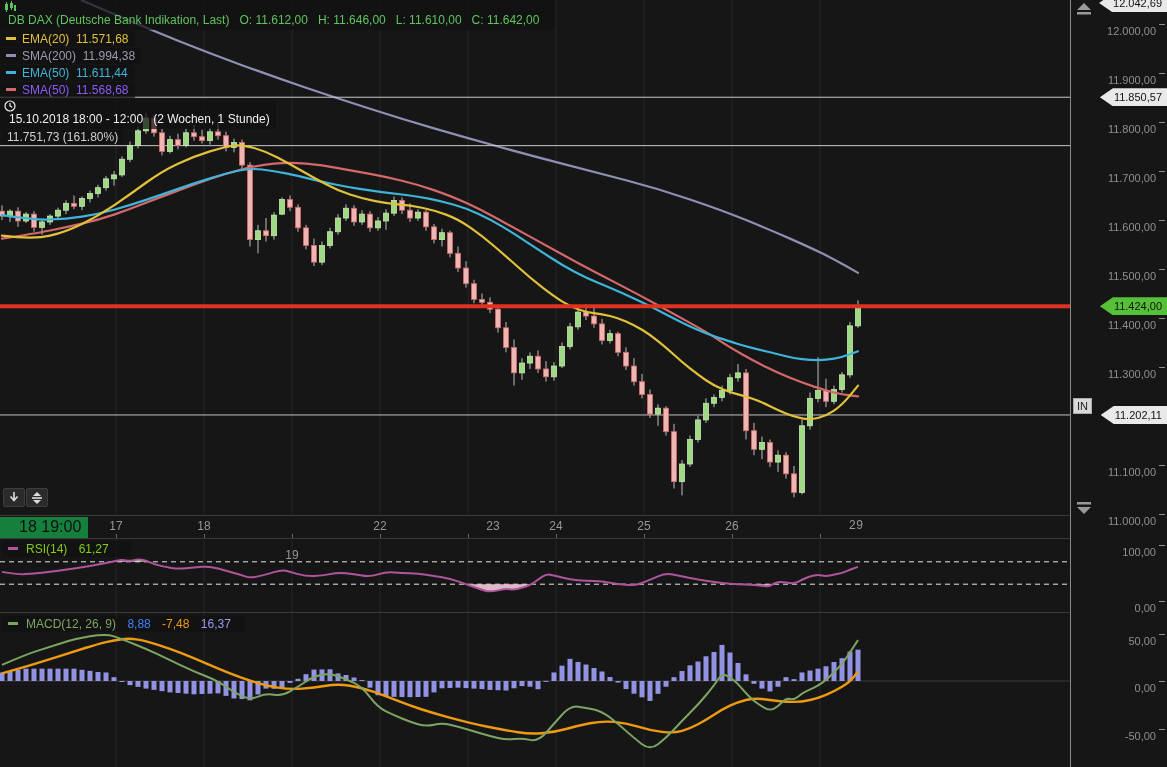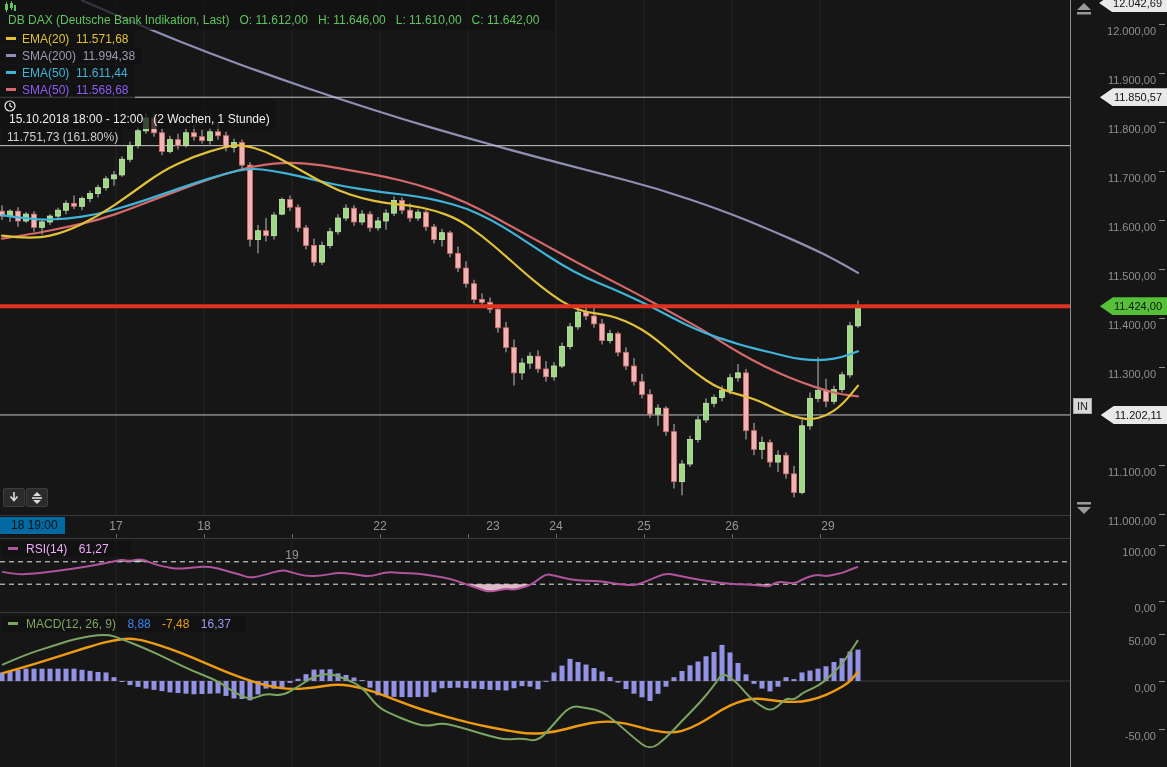--- a/index.html
+++ b/index.html
@@ -12,21 +12,21 @@
   #macdPlot{top:613px;width:1070px;height:154px;}
   #axisCol{position:absolute;top:0;left:1070px;width:97px;height:767px;border-left:1px solid #8a8a8a;background:#161616;overflow:hidden;}
   svg{display:block;}
   .tick{position:absolute;right:12px;color:#8f8f8f;font-size:11px;white-space:nowrap;margin-top:8px;}
   .tickdash{position:absolute;right:3px;width:6px;height:1px;background:#8f8f8f;margin-top:6px;}
   .chip{position:absolute;right:0;height:18px;line-height:18px;font-size:11px;color:#111;
     padding:0 6px 0 14px;clip-path:polygon(0 50%,13px 0,100% 0,100% 100%,13px 100%);}
   .badge{position:absolute;font-size:11px;color:#222;background:#d9d9d9;padding:0 3px;height:14px;line-height:14px;border:1px solid #aaa;}
   .daylbl{position:absolute;top:3px;color:#979797;font-size:12px;transform:translateX(-50%);}
   .dayticksq{position:absolute;bottom:0;width:1px;height:4px;background:#6a6a6a;}
-  .xchip{position:absolute;left:0;top:1px;background:#0369a1;color:#111;font-size:12px;padding:1px 7px 2px 11px;}
+  .xchip{position:absolute;left:0;top:1px;background:#15803d;color:#111;font-size:16px;padding:1px 7px 2px 19px;}
   .hdr{position:absolute;top:0;left:0;z-index:5;}
   .hdr-row{display:table;margin:0 0 1px 0;background:rgba(16,16,16,0.72);padding:1px 6px 1px 4px;font-size:12px;white-space:nowrap;}
   .dash{display:inline-block;width:10px;height:3px;margin:0 6px 2px 2px;vertical-align:middle;}
   .inst{color:#5fc45f;}
   .ohlc{color:#5fc45f;margin-left:10px;}
   .ohlc span{margin-right:10px;}
   .timrow{color:#efefef;}
   .lvl-inline{position:absolute;left:3px;color:#cfcfcf;font-size:12px;background:rgba(16,16,16,0.55);padding:0 4px;z-index:4;}
   .ctrl{position:absolute;width:20px;height:17px;background:#2b2b2b;border:1px solid #3d3d3d;border-radius:2px;
     display:flex;align-items:center;justify-content:center;cursor:pointer;}
@@ -287,21 +287,21 @@
       <div class="daylbl" style="left: 380px;">22</div>
       <div class="dayticksq" style="left: 380px;"></div>
       <div class="daylbl" style="left: 468px; margin-left: 25px;">23</div>
       <div class="dayticksq" style="left: 468px;"></div>
       <div class="daylbl" style="left: 556px;">24</div>
       <div class="dayticksq" style="left: 556px;"></div>
       <div class="daylbl" style="left: 644px;">25</div>
       <div class="dayticksq" style="left: 644px;"></div>
       <div class="daylbl" style="left: 732px;">26</div>
       <div class="dayticksq" style="left: 732px;"></div>
-      <div class="daylbl" style="left: 828px;">29</div>
+      <div class="daylbl" style="left: 856px; font-family: Liberation Mono, monospace;">29</div>
       <div class="dayticksq" style="left: 820px;"></div>
     </div>
   <div class="plot" id="rsiPlot">
       <svg width="1070" height="74">
         <line x1="116" y1="0" x2="116" y2="74" stroke="#242424" stroke-width="1"></line>
         <line x1="204" y1="0" x2="204" y2="74" stroke="#242424" stroke-width="1"></line>
         <line x1="292" y1="0" x2="292" y2="74" stroke="#242424" stroke-width="1"></line>
         <line x1="380" y1="0" x2="380" y2="74" stroke="#242424" stroke-width="1"></line>
         <line x1="468" y1="0" x2="468" y2="74" stroke="#242424" stroke-width="1"></line>
         <line x1="556" y1="0" x2="556" y2="74" stroke="#242424" stroke-width="1"></line>
@@ -525,21 +525,21 @@
             <circle cx="6" cy="6" r="5" fill="none" stroke="#efefef" stroke-width="1.2"></circle>
             <path d="M6 3 L6 6 L8.2 7.2" fill="none" stroke="#efefef" stroke-width="1.2"></path>
           </svg>
       </span><span>15.10.2018 18:00 - 12:00</span>&nbsp;&nbsp;&nbsp;<span>(2 Wochen, 1 Stunde)</span>
     </div>
   </div>
 
   <div class="lvl-inline" id="fibLabel" style="top: 129.652px;">11.751,73 (161.80%)</div>
 
   <div class="ind-lgd" id="rsiLegend" style="top:541px;left:2px;">
-    <span class="dash" id="d-rsi" style="background: rgb(176, 84, 156);"></span><span id="rsiTxt" style="color: #f0abfc;"><span>RSI(14)</span> <span>61,27</span></span>
+    <span class="dash" id="d-rsi" style="background: rgb(176, 84, 156);"></span><span id="rsiTxt" style="color: #84cc16;"><span>RSI(14)</span> <span>61,27</span></span>
   </div>
 
   <div class="ind-lgd" id="macdLegend" style="top:616px;left:2px;">
     <span class="dash" id="d-macd" style="background: rgb(125, 165, 98);"></span><span id="macdLbl" style="color: rgb(125, 165, 98);">MACD(12, 26, 9)</span>
     <span id="macdV1" style="color: #3b82f6;">8,88</span>
     <span id="macdV2" style="color: rgb(239, 155, 18);">-7,48</span>
     <span id="macdV3" style="color: rgb(154, 154, 240); margin-top: 40px;">16,37</span>
   </div>
 
   <div class="ctrl" style="top:488px;left:3px;">

